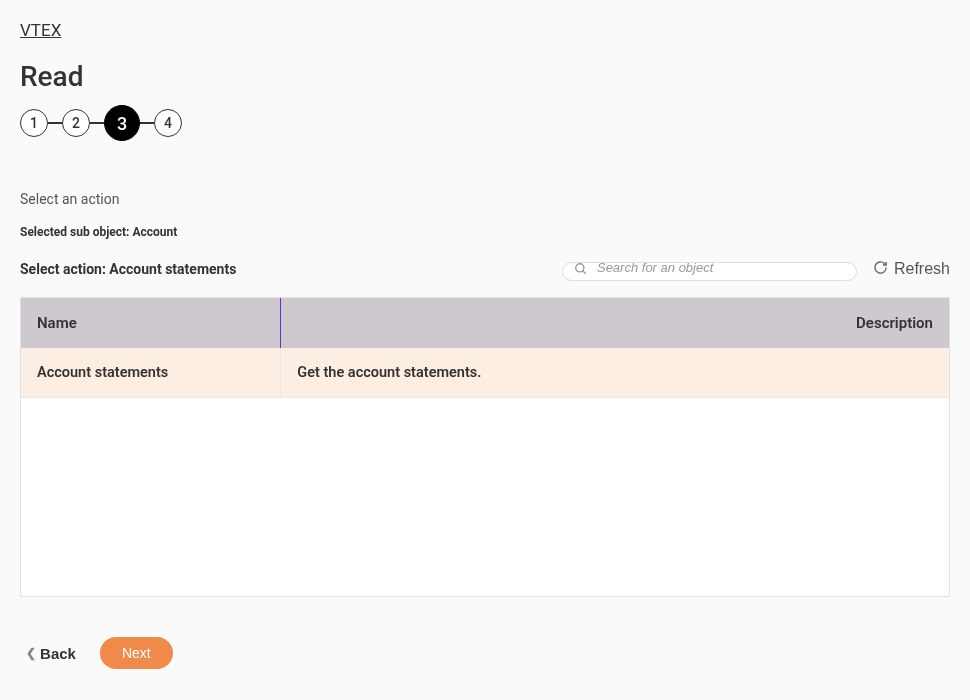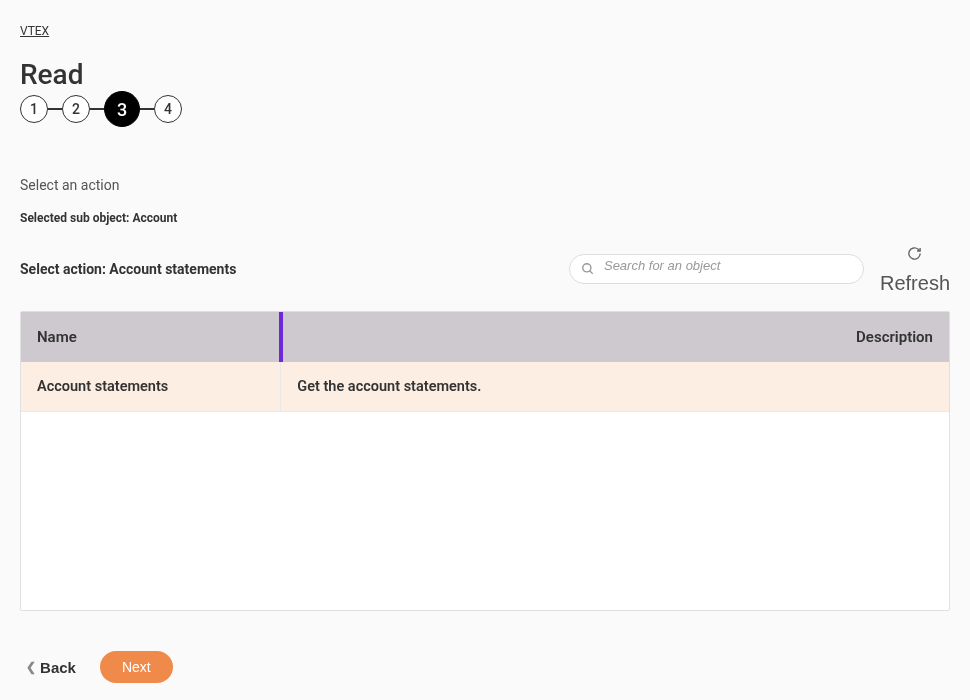--- a/index.html
+++ b/index.html
@@ -9,32 +9,32 @@
     }
     body {
       font-family: -apple-system, BlinkMacSystemFont, "Segoe UI", Roboto, Helvetica, Arial, sans-serif;
       background: #fafafa;
       width: 970px;
       height: 700px;
       padding: 20px;
       color: #333;
     }
     .breadcrumb {
-      font-size: 12px;
+      font-size: 17px;
       color: #333;
       text-decoration: underline;
       margin-bottom: 20px;
       display: inline-block;
       cursor: pointer;
     }
     .page-title {
       font-size: 28px;
       font-weight: 500;
       color: #333;
-      margin-bottom: 0;
+      margin-bottom: 12px;
     }
     .stepper {
       display: flex;
       align-items: center;
       gap: 0;
       margin-bottom: 50px;
     }
     .step {
       width: 28px;
       height: 28px;
@@ -88,21 +88,21 @@
       display: flex;
       align-items: center;
       gap: 16px;
     }
     .search-box {
       position: relative;
       width: 295px;
     }
     .search-box input {
       width: 100%;
-      height: 30px;
+      height: 19px;
       border: 1px solid #ddd;
       border-radius: 16px;
       padding: 0 12px 8px 34px;
       font-size: 13px;
       font-style: italic;
       color: #999;
       background: #fff;
       outline: none;
     }
     .search-box input::placeholder {
@@ -116,46 +116,45 @@
       transform: translateY(-50%);
       color: #999;
       display: flex;
       align-items: center;
       pointer-events: none;
     }
     .refresh-btn {
       display: flex;
       align-items: center;
       gap: 6px;
-      font-size: 20px;
+      font-size: 16px;
       color: #555;
       cursor: pointer;
       background: none;
       border: none;
-      flex-direction: column;
     }
     .table-wrap {
       border: 1px solid #e0e0e0;
       border-radius: 2px;
       background: #fff;
       margin-bottom: 40px;
       min-height: 300px;
     }
     table {
       width: 100%;
       border-collapse: collapse;
     }
     thead th {
       background: #cdc9ce;
       text-align: left;
       padding: 16px;
       font-size: 15px;
       font-weight: 600;
       color: #333;
-      border-right: 4px solid #6d28d9;
+      border-right: 1px solid #6d28d9;
     }
     thead th:last-child {
       border-right: none;
       text-align: right;
     }
     thead th.name-col {
       width: 28%;
     }
     tbody td {
       padding: 16px;

